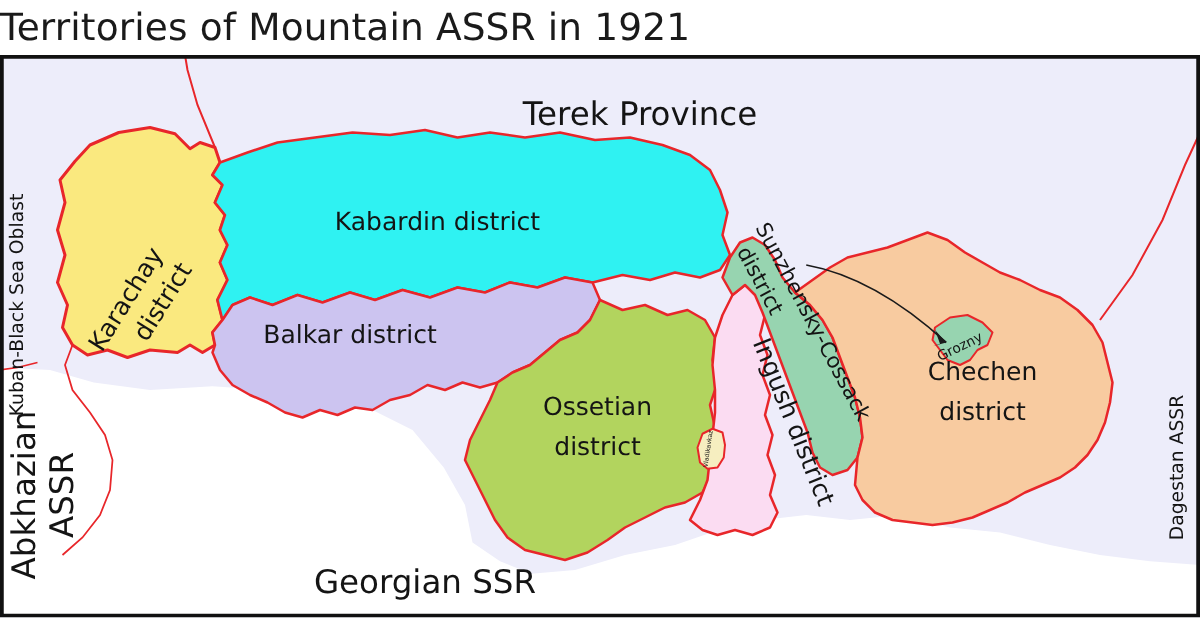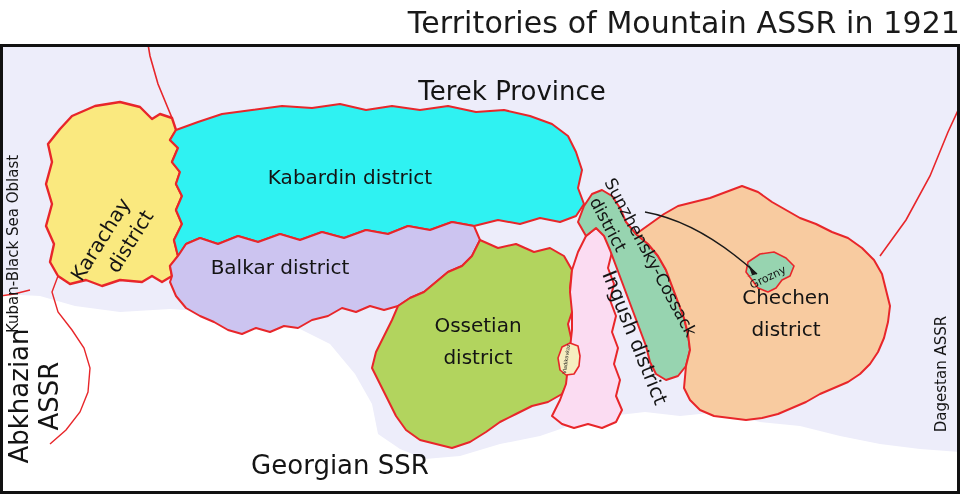--- a/index.html
+++ b/index.html
@@ -21,21 +21,21 @@
     background: #ffffff;
   }
   #title-bar {
     position: absolute;
     left: 0;
     top: 0;
     width: 960px;
     height: 44px;
     display: flex;
     align-items: center;
-    justify-content: flex-end;
+    justify-content: flex-start;
     background: #ffffff;
   }
   #title-bar .title-text {
     font-size: 30px;
     color: #1a1a1a;
     font-family: "DejaVu Sans", "Liberation Sans", sans-serif;
     font-weight: 400;
     letter-spacing: 0.1px;
     white-space: nowrap;
   }

